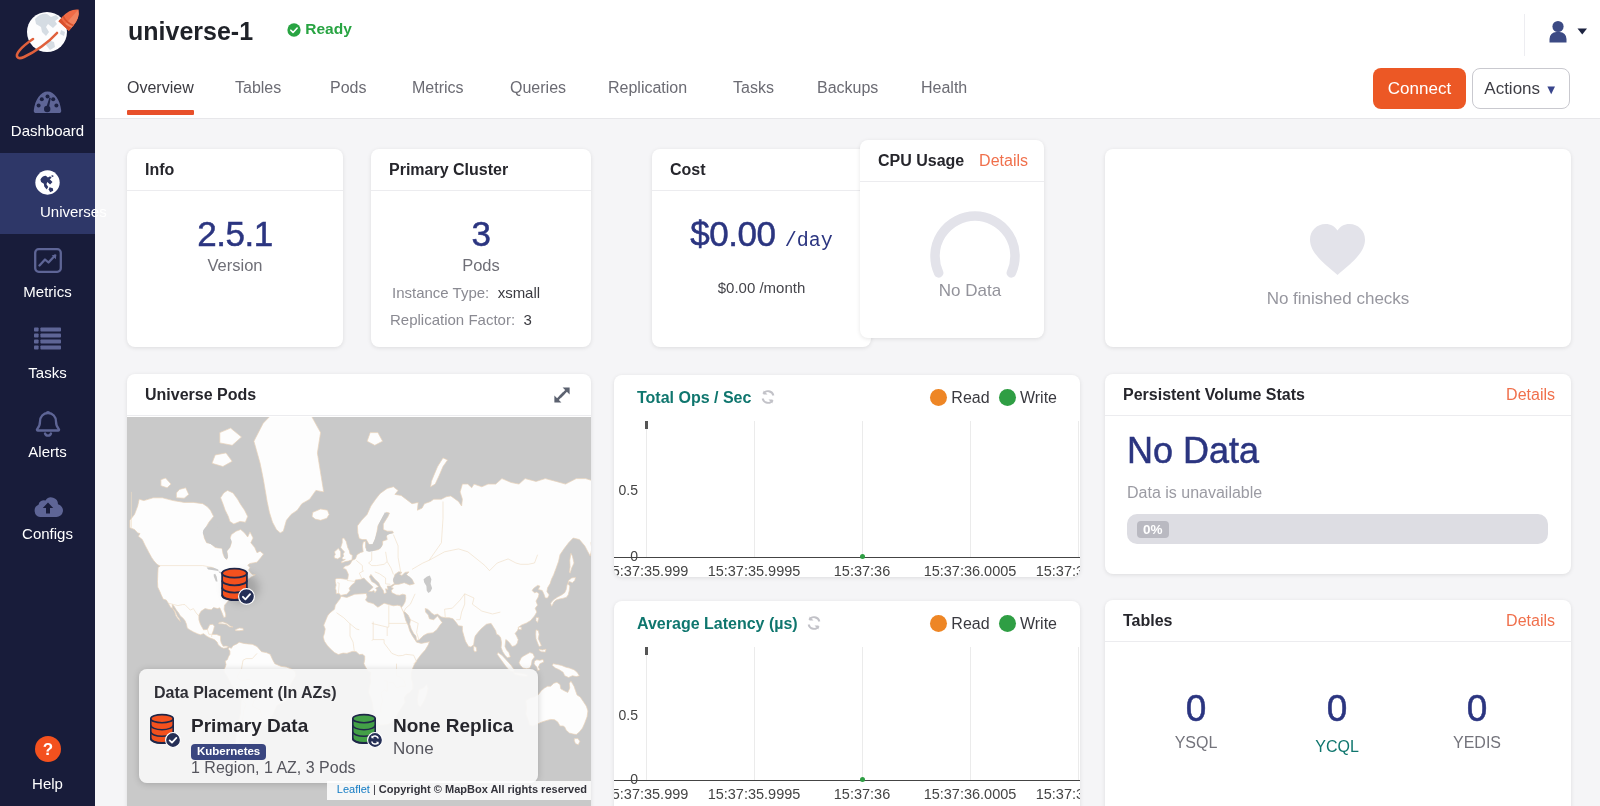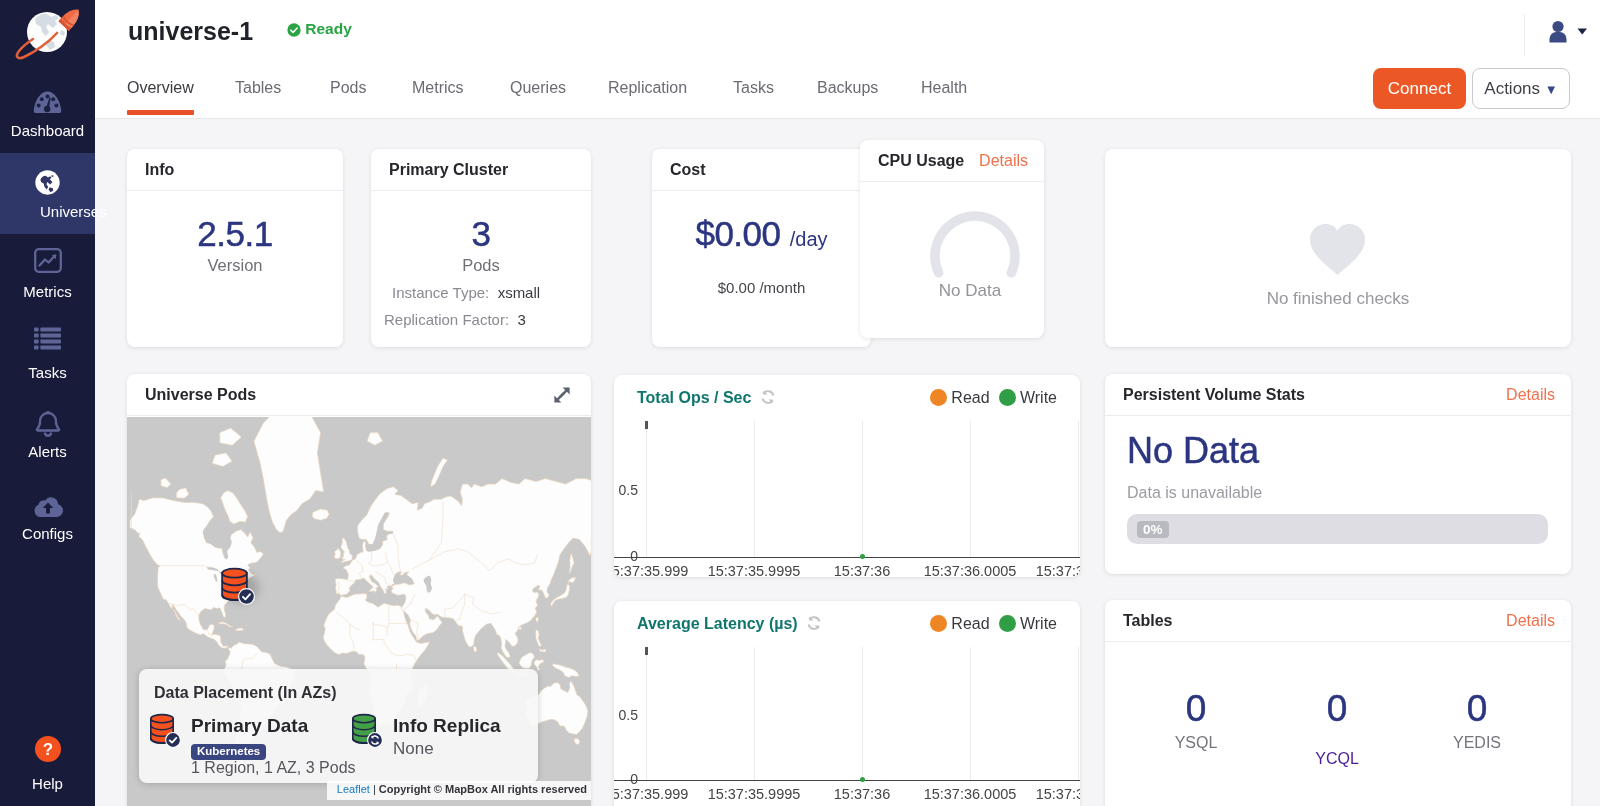--- a/index.html
+++ b/index.html
@@ -166,28 +166,28 @@
   <div class="sublbl" style="margin-top:2px;">Version</div>
 </div>
 
 <div class="card" id="card-pc">
   <div class="chead">
       <span class="t">Primary Cluster</span>
     </div>
   <div class="bignum" style="margin-top:23px;">3</div>
   <div class="sublbl" style="margin-top:2px;">Pods</div>
   <div class="kv" style="position:absolute;left:21px;top:135px;">Instance Type: &nbsp;<b>xsmall</b></div>
-  <div class="kv" style="position:absolute;left:13px;top:162px;text-align:center;">Replication Factor: &nbsp;<b>3</b></div>
+  <div class="kv" style="position:absolute;left:19px;top:162px;text-align:center;">Replication Factor: &nbsp;<b>3</b></div>
 </div>
 
 <div class="card" id="card-cost">
   <div class="chead">
       <span class="t">Cost</span>
     </div>
-  <div class="bignum" style="margin-top:23px;">$0.00 <span style="font-size:20px;-webkit-text-stroke:0px;letter-spacing:0;">/day</span></div>
+  <div class="bignum" style="margin-top:23px;">$0.00 <span style="font-size:20px;-webkit-text-stroke:0px;letter-spacing:0;font-family:Liberation Mono, monospace;">/day</span></div>
   <div style="font-size:15px;color:#45454b;text-align:center;margin-top:25px;">$0.00 /month</div>
 </div>
 
 <div class="card" id="card-cpu">
   <div class="chead">
       <span class="t">CPU Usage</span>
       <span class="details">Details</span>
     </div>
   <svg style="position:absolute;left:65px;top:64px;" width="100" height="78" viewBox="0 0 100 78">
       <path d="M13.7 68.9 A40 40 0 1 1 86.3 68.9" fill="none" stroke="#e3e3ea" stroke-width="9.5" stroke-linecap="round"></path>
@@ -338,21 +338,21 @@
             <path d="M5.8 11.8 A4.6 4.6 0 0 0 14 13.1"></path>
           </g>
           <g fill="#fff">
             <path d="M5.6 4.4 v3.4 h3.4 z"></path>
             <path d="M14.4 15.6 v-3.4 h-3.4 z"></path>
           </g>
         </svg>
       <div style="position:absolute;left:52px;top:46px;font-size:19px;font-weight:bold;color:#26262c;">Primary Data</div>
       <div style="position:absolute;left:52px;top:72px;"><span class="kube">Kubernetes</span></div>
       <div style="position:absolute;left:52px;top:90px;font-size:16px;color:#55555d;">1 Region, 1 AZ, 3 Pods</div>
-      <div style="position:absolute;left:254px;top:46px;font-size:19px;font-weight:bold;color:#26262c;">Info Replica</div>
+      <div style="position:absolute;left:254px;top:46px;font-size:19px;font-weight:bold;color:#26262c;">None Replica</div>
       <div style="position:absolute;left:254px;top:70px;font-size:17px;color:#55555d;">None</div>
     </div>
     <div id="attrib"><span style="color:#127bc4;">Leaflet</span> | <b>Copyright © MapBox All rights reserved</b></div>
   </div>
 </div>
 
 <div class="card" id="card-ops">
   <div class="chart-head">
     <span class="t">Total Ops / Sec <svg style="vertical-align:-2px;margin-left:4px;" width="16" height="16" viewBox="0 0 16 16">
           <g fill="none" stroke="#c2c2c8" stroke-width="1.9">
@@ -434,19 +434,19 @@
   <div class="chead">
       <span class="t">Tables</span>
       <span class="details">Details</span>
     </div>
   <div style="position:absolute;left:26px;top:88px;width:130px;text-align:center;">
     <div style="font-size:37px;color:#2b3580;-webkit-text-stroke:0.5px #2b3580;">0</div>
     <div style="font-size:16px;color:#74747c;margin-top:4px;">YSQL</div>
   </div>
   <div style="position:absolute;left:167px;top:88px;width:130px;text-align:center;">
     <div style="font-size:37px;color:#2b3580;-webkit-text-stroke:0.5px #2b3580;">0</div>
-    <div style="font-size:16px;color:#4c1d95;margin-top:20px;">YCQL</div>
+    <div style="font-size:16px;color:#0f766e;margin-top:8px;">YCQL</div>
   </div>
   <div style="position:absolute;left:307px;top:88px;width:130px;text-align:center;">
     <div style="font-size:37px;color:#2b3580;-webkit-text-stroke:0.5px #2b3580;">0</div>
     <div style="font-size:16px;color:#74747c;margin-top:4px;">YEDIS</div>
   </div>
 </div>
 
 </body></html>

